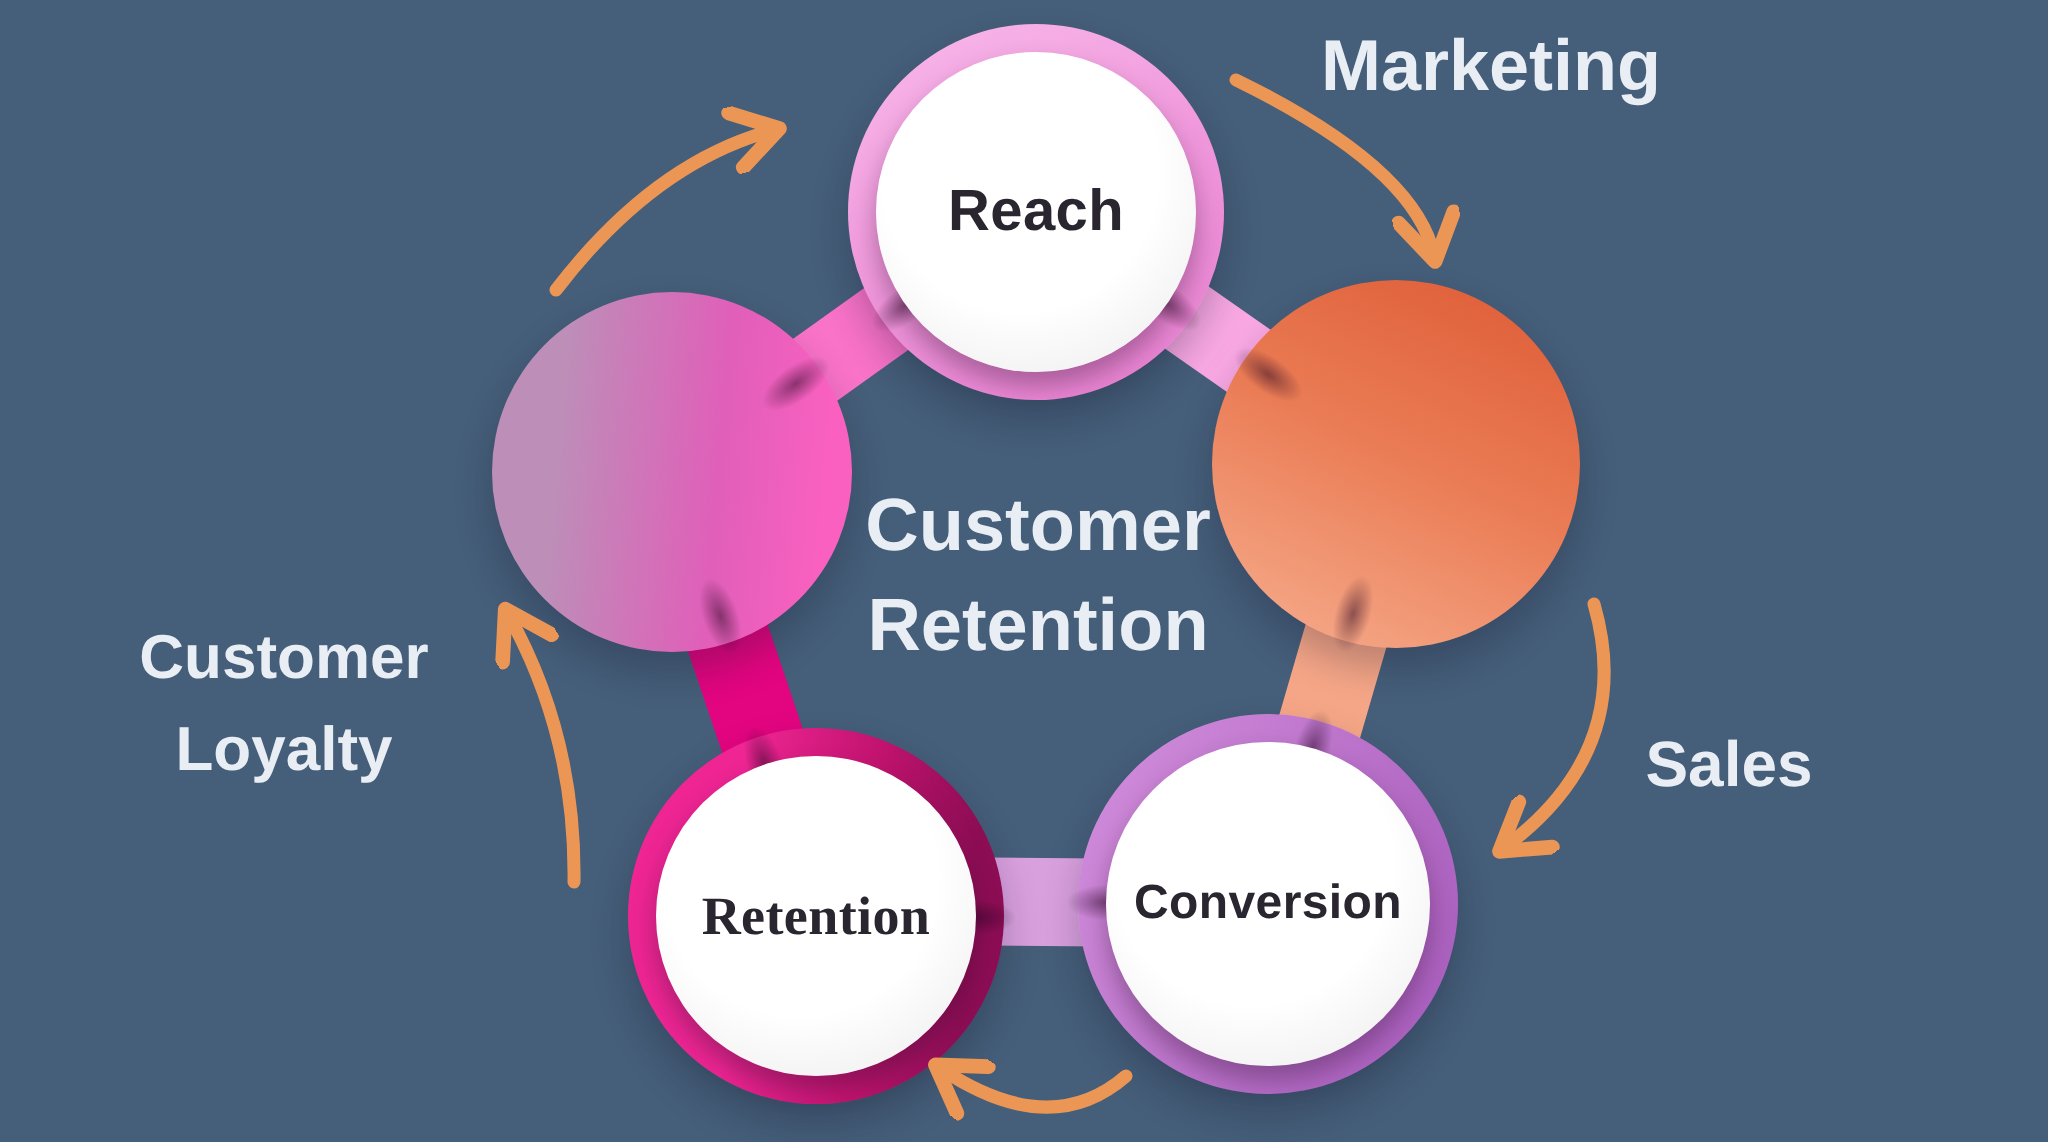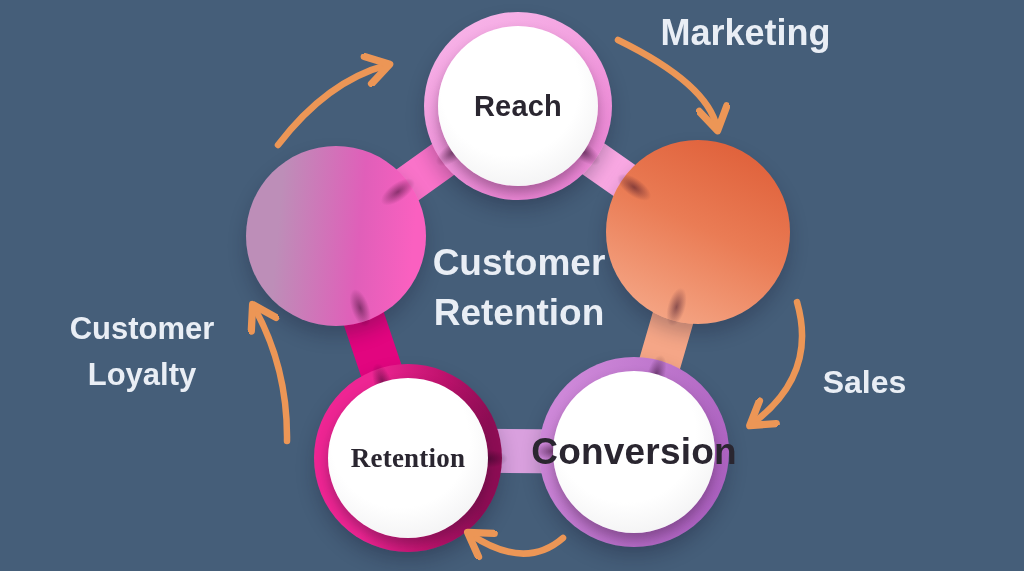--- a/index.html
+++ b/index.html
@@ -36,21 +36,21 @@
     z-index:2;
   }
   .n-reach      {left:424px;top:12px;  width:188px;height:188px;
                  background:linear-gradient(155deg,#f8b6e9 5%,#ef94da 55%,#e77ed0 100%);}
   .n-reach span {font-size:29px;}
   .n-acquisition{left:606px;top:140px; width:184px;height:184px;
                  background:linear-gradient(205deg,#dd5a34 0%,#ea7c55 48%,#f7af90 100%);}
   .n-acquisition span{font-size:26px;}
   .n-conversion {left:539px;top:357px; width:190px;height:190px;
                  background:linear-gradient(115deg,#cd87d8 15%,#b269c4 70%,#a85cbd 100%);}
-  .n-conversion span{font-size:37px;}
+  .n-conversion span{font-size:24px;}
   .n-retention  {left:314px;top:364px; width:188px;height:188px;
                  background:linear-gradient(95deg,#ee2593 30%,#c2136f 62%,#8d0d54 88%);font-family:Liberation Serif, serif;}
   .n-retention span{font-size:27px;}
   .n-loyalty    {left:246px;top:146px; width:180px;height:180px;
                  background:linear-gradient(95deg,#bd8eb8 20%,#e05fb9 62%,#fa60c0 90%);}
   .n-loyalty span{font-size:27px;}
 
   
   .txt{position:absolute;z-index:7;font-weight:700;color:#e9eef5;text-align:center;}
   .center-title{left:394px;top:238px;width:250px;font-size:37px;line-height:50px;z-index:5;}

